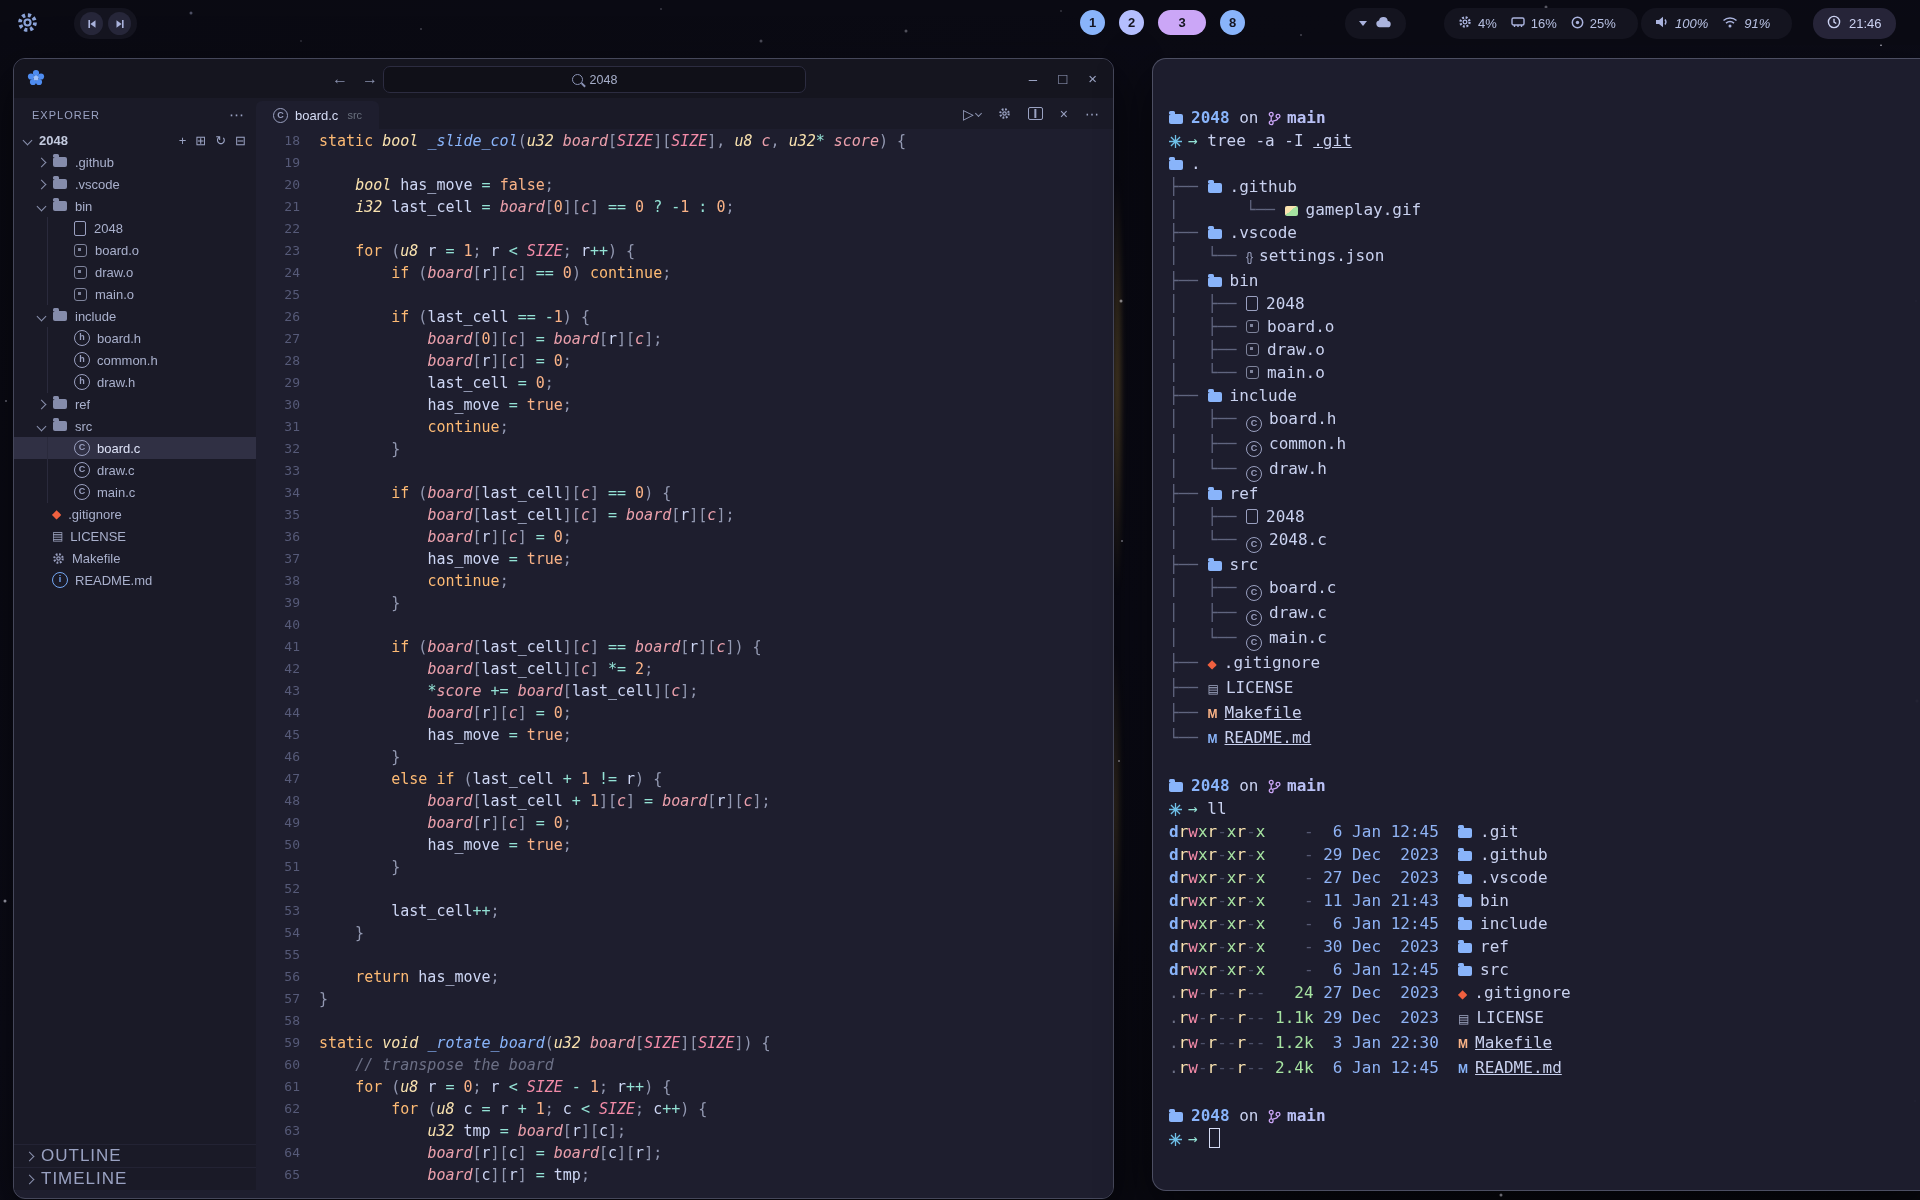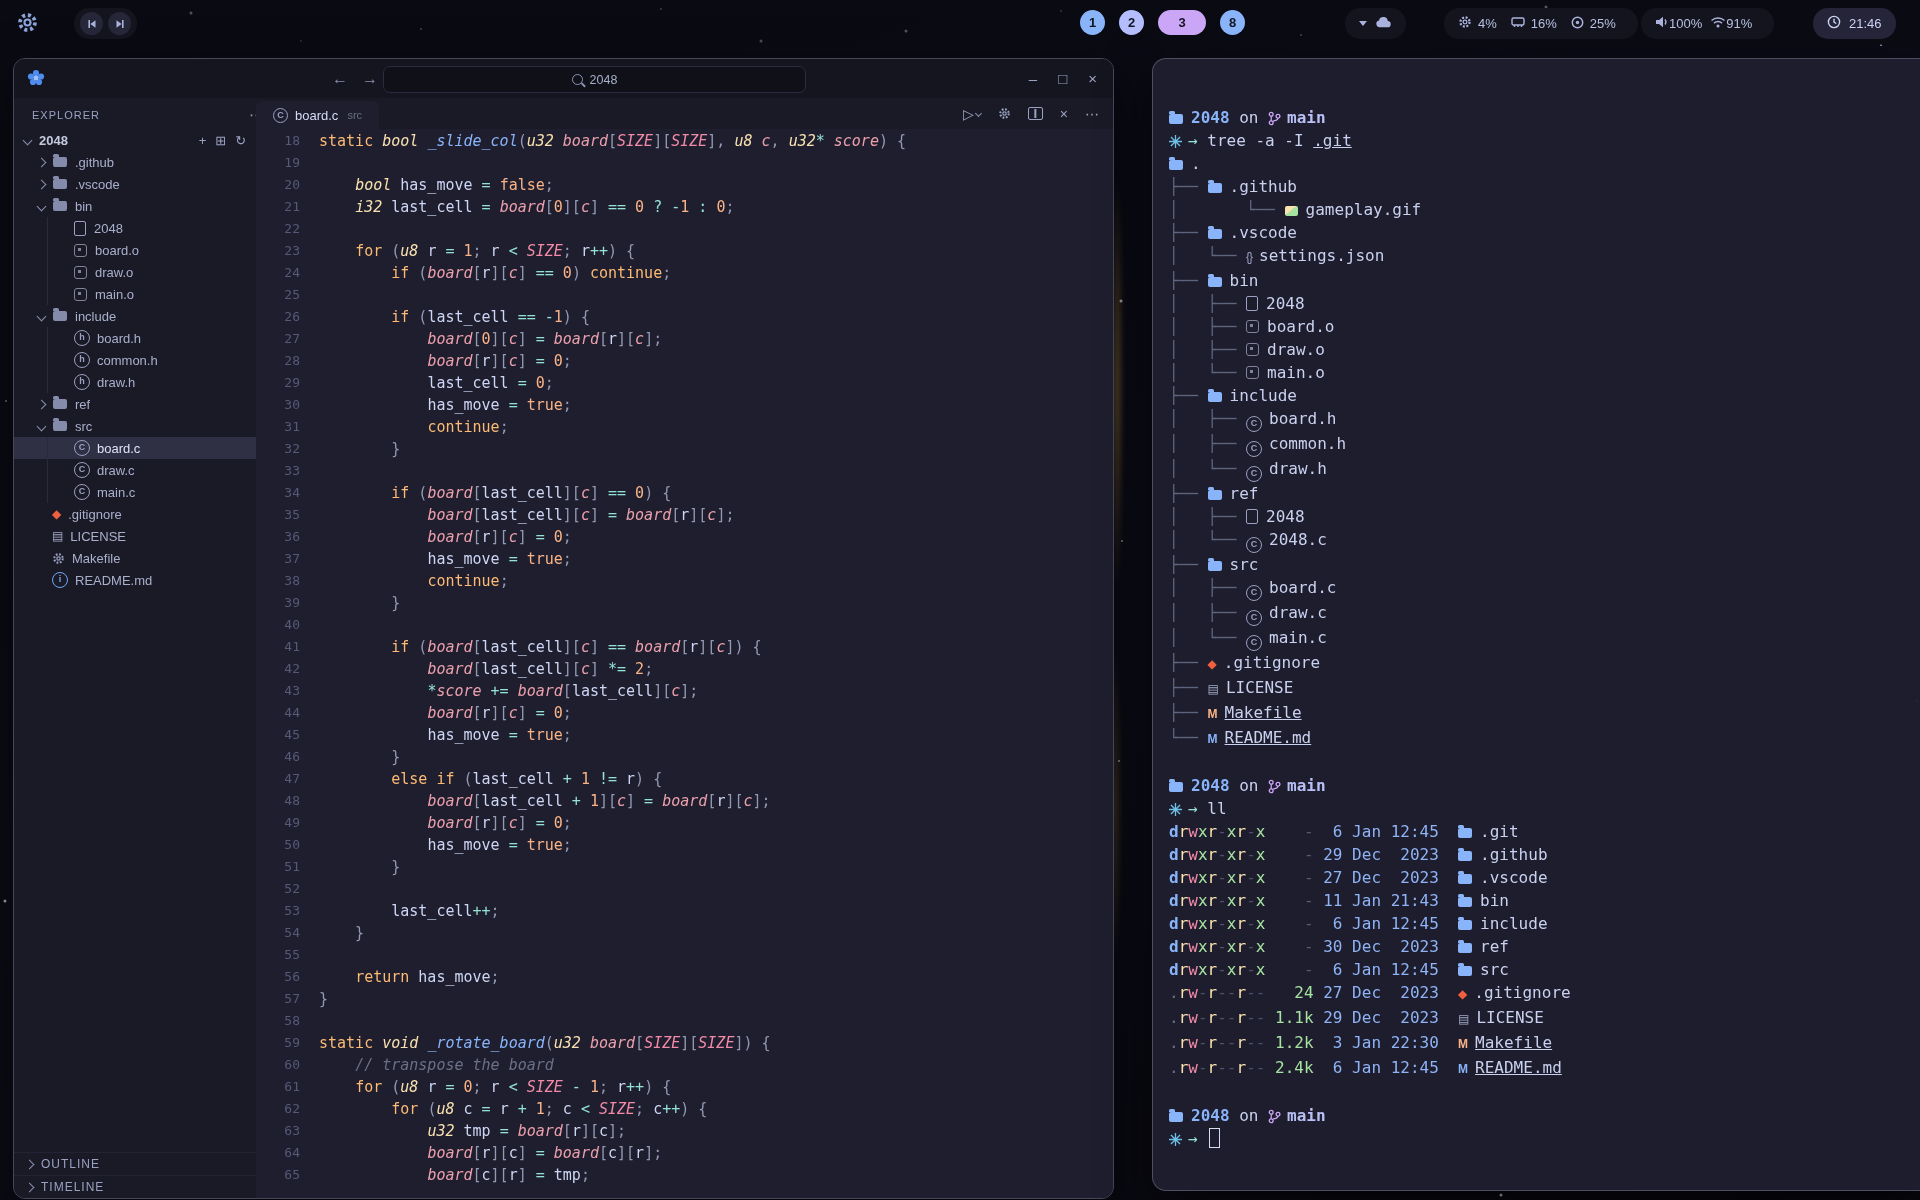--- a/index.html
+++ b/index.html
@@ -28,21 +28,21 @@
     display:flex;align-items:center;gap:8px;padding:0 13px;color:#b7c0e2;font-size:13px;}
   .media{left:74px;padding:0 5px;gap:5px;}
   .mbtn{width:23px;height:23px;border-radius:50%;background:#262639;border:none;display:flex;align-items:center;justify-content:center;cursor:pointer;padding:0;}
   .ws-group{position:absolute;left:1080px;top:10px;display:flex;gap:14px;align-items:center;}
   .ws{width:25px;height:25px;border-radius:13px;border:none;background:#89b4fa;color:#14141f;font-weight:bold;font-size:13px;display:flex;align-items:center;justify-content:center;cursor:pointer;font-family:"Liberation Sans",sans-serif;}
   .ws-group .ws:nth-child(2){background:#b4befe;}
   .ws.on{width:48px;background:#cba6f7;}
   .p-weather{left:1345px;}
   .p-stats{left:1444px;gap:6px;}
   .p-stats .val{margin-right:8px;}
-  .p-av{left:1641px;gap:0;}
+  .p-av{left:1641px;gap:6px;font-style:italic;}
   .p-av .val{margin-right:8px;}
   .p-clock{left:1813px;background:#262438;color:#ccd2f2;}
   .tri{width:0;height:0;border-left:4px solid transparent;border-right:4px solid transparent;border-top:5px solid #aab3dd;}
 
   
   .win{position:absolute;z-index:2;border-radius:12px;overflow:hidden;box-shadow:0 18px 50px rgba(0,0,0,.65);}
   .editor{left:13px;top:58px;width:1099px;height:1139px;background:#1e1e2e;border:1px solid #45475a;}
   .term{left:1152px;top:58px;width:779px;height:1131px;background:rgba(30,30,46,.97);border:1px solid rgba(147,153,178,.4);border-radius:14px;}
 
   
@@ -51,41 +51,41 @@
   .nav{position:absolute;top:0;height:39px;display:flex;align-items:center;color:#8a91ae;font-size:16px;}
   .nb{left:318px;} .nf{left:348px;}
   .searchbox{position:absolute;left:369px;top:7px;width:421px;height:25px;background:#101018;border:1px solid #2c2c40;border-radius:7px;
     display:flex;align-items:center;justify-content:center;gap:7px;color:#a6aec9;font-size:12.5px;cursor:pointer;}
   .lens{width:9px;height:9px;border:1.5px solid #8b93b5;border-radius:50%;position:relative;flex:none;}
   .lens::after{content:"";position:absolute;width:5px;height:1.5px;background:#8b93b5;transform:rotate(45deg);right:-4px;bottom:-1px;}
   .winbtns{position:absolute;right:16px;top:0;height:39px;display:flex;gap:21px;align-items:center;color:#9aa2c2;font-size:15px;}
   .winbtns span{cursor:pointer;}
 
   
-  .sidebar{position:absolute;left:0;top:39px;bottom:0;width:242px;background:#1a1a27;border-right:1px solid #12121c;padding-left:20px;}
+  .sidebar{position:absolute;left:0;top:39px;bottom:8px;width:242px;background:#1a1a27;border-right:1px solid #12121c;}
   .ex-head{position:absolute;top:8px;left:18px;right:12px;display:flex;justify-content:space-between;align-items:center;
     font-size:11px;letter-spacing:1px;color:#9aa2c2;}
   .exmore{font-size:15px;letter-spacing:0;cursor:pointer;}
   .ex-root{position:absolute;top:31px;left:0;right:0;height:22px;display:flex;align-items:center;gap:8px;padding-left:10px;
     color:#c3cade;font-size:13px;font-weight:bold;}
   .ract{margin-left:auto;padding-right:10px;display:flex;gap:9px;font-weight:normal;color:#9aa2c2;font-size:13px;}
   .ract span{cursor:pointer;}
   .chev{display:inline-block;width:6px;height:6px;border-right:1.5px solid #8a91ae;border-bottom:1.5px solid #8a91ae;flex:none;}
   .chev.right{transform:rotate(-45deg);}
   .chev.down{transform:rotate(45deg);}
   .chev.tiny{width:4px;height:4px;margin-left:2px;}
   .ex-list{position:absolute;top:53px;left:0;right:0;}
   .ex-row{height:22px;display:flex;align-items:center;font-size:13px;color:#a9b0cc;cursor:pointer;position:relative;white-space:nowrap;}
   .ex-row .chev{margin-right:8px;}
   .chevsp{display:inline-block;width:14px;flex:none;}
   .ex-row.sel{background:#303044;color:#dde2f7;}
   .guide{position:absolute;left:33px;top:0;bottom:0;width:1px;background:#2a2a3c;}
   .exlbl{overflow:hidden;text-overflow:ellipsis;}
   .panels{position:absolute;bottom:0;left:0;right:0;}
-  .panel{height:22px;display:flex;align-items:center;gap:8px;padding-left:12px;font-size:12px;letter-spacing:1px;color:#9aa2c2;
+  .panel{height:22px;display:flex;align-items:center;gap:8px;padding-left:12px;font-size:17px;letter-spacing:1px;color:#9aa2c2;
     border-top:1px solid #232334;cursor:pointer;}
 
   
   .tabbar{position:absolute;left:242px;top:39px;right:0;height:31px;background:#1a1a27;border-bottom:1px solid #12121c;}
   .tab{position:absolute;left:0;top:3px;bottom:0;display:flex;align-items:center;gap:7px;padding:0 17px;
     background:#1e1e2e;border-radius:6px 6px 0 0;cursor:pointer;}
   .tabname{color:#d5dcf5;font-size:13px;}
   .tabdir{color:#69707e;font-size:11px;margin-left:2px;}
   .tabacts{position:absolute;right:14px;top:0;height:31px;display:flex;gap:17px;align-items:center;color:#9aa2c2;font-size:14px;}
   .tabacts > span{cursor:pointer;display:flex;align-items:center;}

